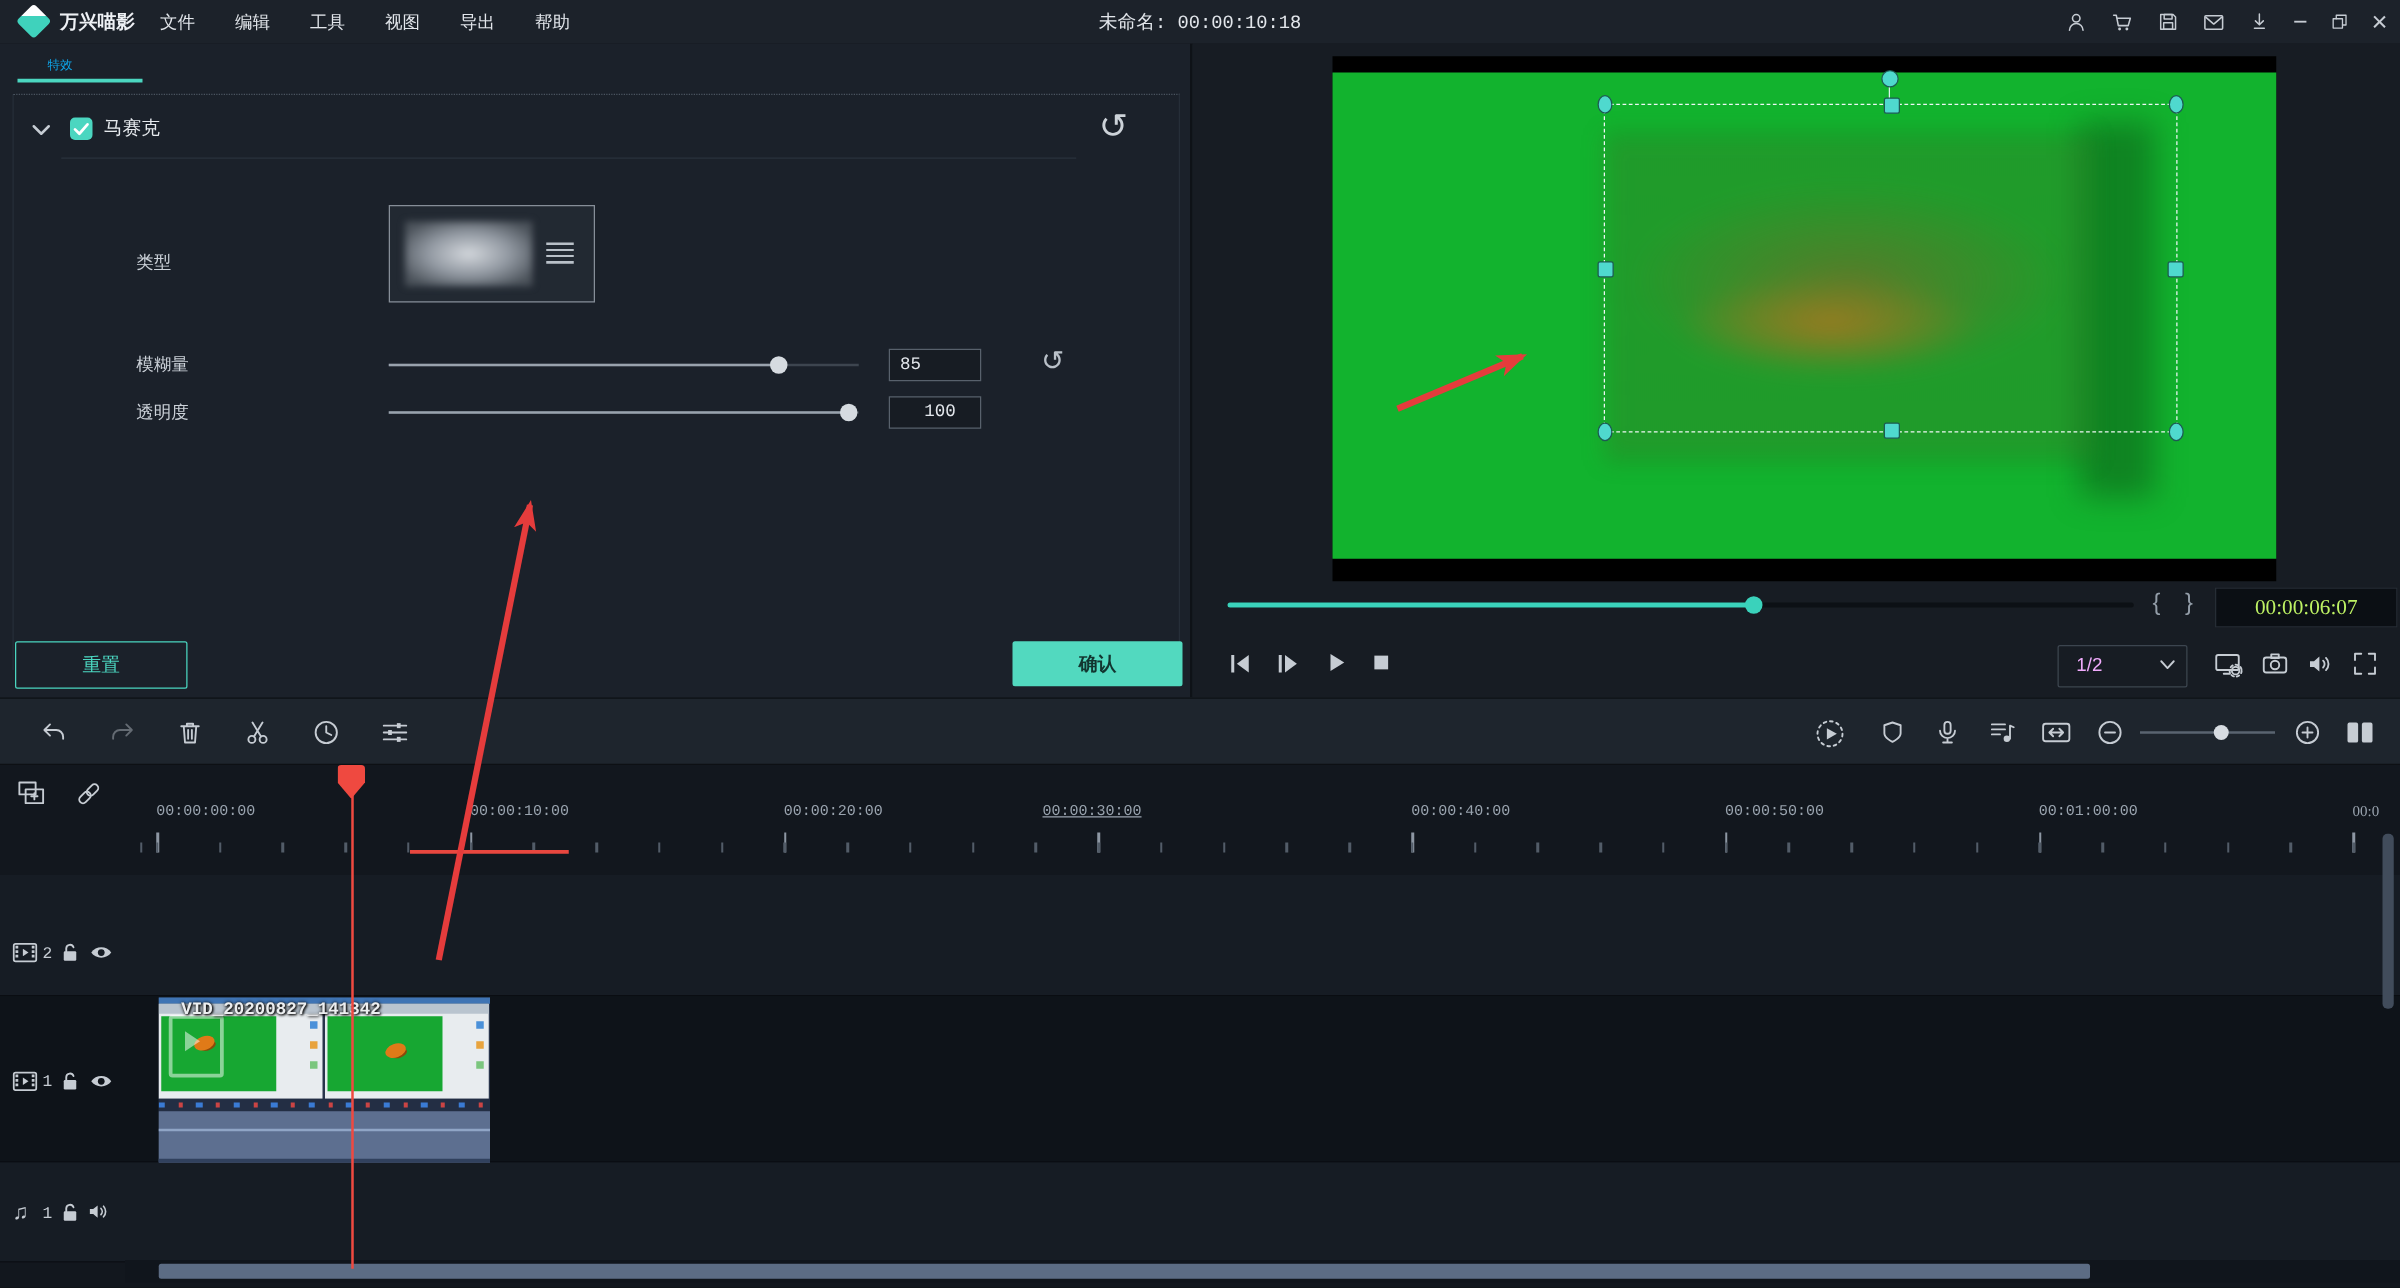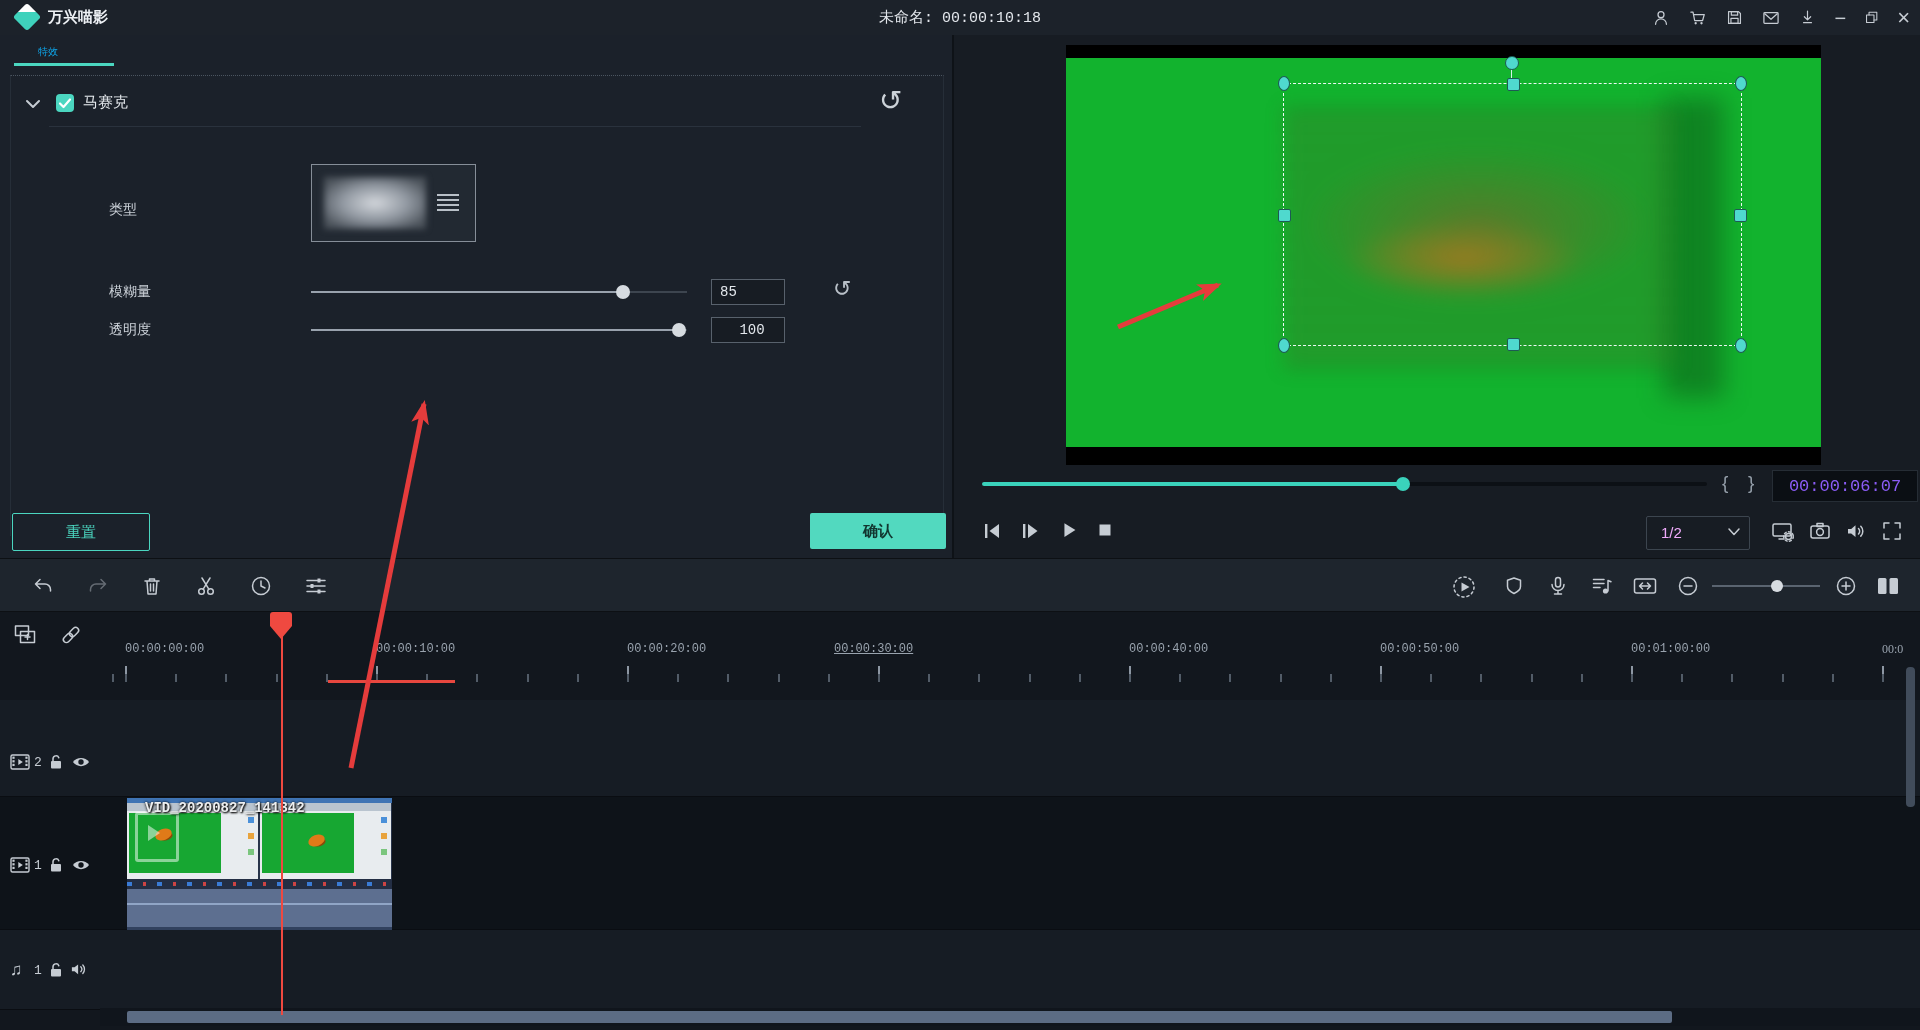--- a/index.html
+++ b/index.html
@@ -60,21 +60,21 @@
   .selbox{position:absolute;left:217px;top:38px;width:457px;height:261px;border:1px dashed #eef8f5;}
   .h-c{position:absolute;width:10px;height:13px;border-radius:50%;background:#4fd9ce;border:1px solid #1d5b53;}
   .h-s{position:absolute;width:11px;height:11px;border-radius:2px;background:#4fd9ce;border:1px solid #1d5b53;}
   .rot-line{position:absolute;left:445px;top:23px;width:1px;height:15px;background:#d8f2ec;}
   .rot-h{position:absolute;left:439px;top:11px;width:12px;height:12px;border-radius:50%;background:#4fd9ce;border:1px solid #1d5b53;}
   .seektrack{position:absolute;left:28px;top:447px;width:725px;height:4px;background:#0c1015;border-radius:2px;}
   .seekfill{position:absolute;left:0;top:0;height:4px;background:#3ad2bb;border-radius:2px;}
   .seekhandle{position:absolute;top:-5px;width:14px;height:14px;margin-left:-7px;border-radius:50%;background:#3ad2bb;cursor:pointer;}
   .bracket{position:absolute;top:437px;font-size:19px;color:#939da8;cursor:pointer;}
   .tcbox{position:absolute;left:818px;top:435px;width:144px;height:30px;background:#0b0f14;border:1px solid #262d35;
-         color:#8b5cf6;font-size:17px;font-family:Liberation Mono, monospace;display:flex;align-items:center;justify-content:center;}
+         color:#bef264;font-size:17px;font-family:Liberation Serif, serif;display:flex;align-items:center;justify-content:center;}
   .pctrl{position:absolute;top:484px;cursor:pointer;}
   .zoomdd{position:absolute;left:692px;top:481px;width:102px;height:32px;border:1px solid #3c454f;border-radius:2px;cursor:pointer;}
   .zoomdd .val{position:absolute;left:14px;top:7px;font-size:15px;color:#f0abfc;}
   .zoomdd .chev{position:absolute;right:8px;top:10px;}
 
   
   .ttoolbar{position:absolute;left:0;top:558px;width:1920px;height:54px;background:#1e252d;border-top:1px solid #0d1014;border-bottom:1px solid #0d1014;box-sizing:border-box;}
   .tbi{position:absolute;top:15px;cursor:pointer;}
   .tzoomtrack{position:absolute;left:1712px;top:26px;width:108px;height:2px;background:#5a6470;}
   .tzoomhandle{position:absolute;top:-5px;width:12px;height:12px;margin-left:-6px;border-radius:50%;background:#d7dce1;cursor:pointer;}
@@ -127,20 +127,28 @@
   .arrows{position:absolute;left:0;top:0;width:1920px;height:1030px;pointer-events:none;z-index:60;}
 </style>
 </head>
 <body>
 
 <div id="app">
 
   <div class="menubar">
     <div class="logo"></div>
     <div class="appname">万兴喵影</div>
+    <div class="menuitems">
+        <span>文件</span>
+        <span>编辑</span>
+        <span>工具</span>
+        <span>视图</span>
+        <span>导出</span>
+        <span>帮助</span>
+      </div>
     <div class="wintitle">未命名: 00:00:10:18</div>
     <div class="winicons">
       <span>
           <svg width="20" height="20" viewBox="0 0 24 24">
             <circle class="ic" cx="12" cy="8" r="3.6"></circle>
             <path class="ic" d="M5.5 19.5 a6.5 6.5 0 0 1 13 0"></path>
           </svg>
         </span>
       <span>
           <svg width="20" height="20" viewBox="0 0 24 24">

